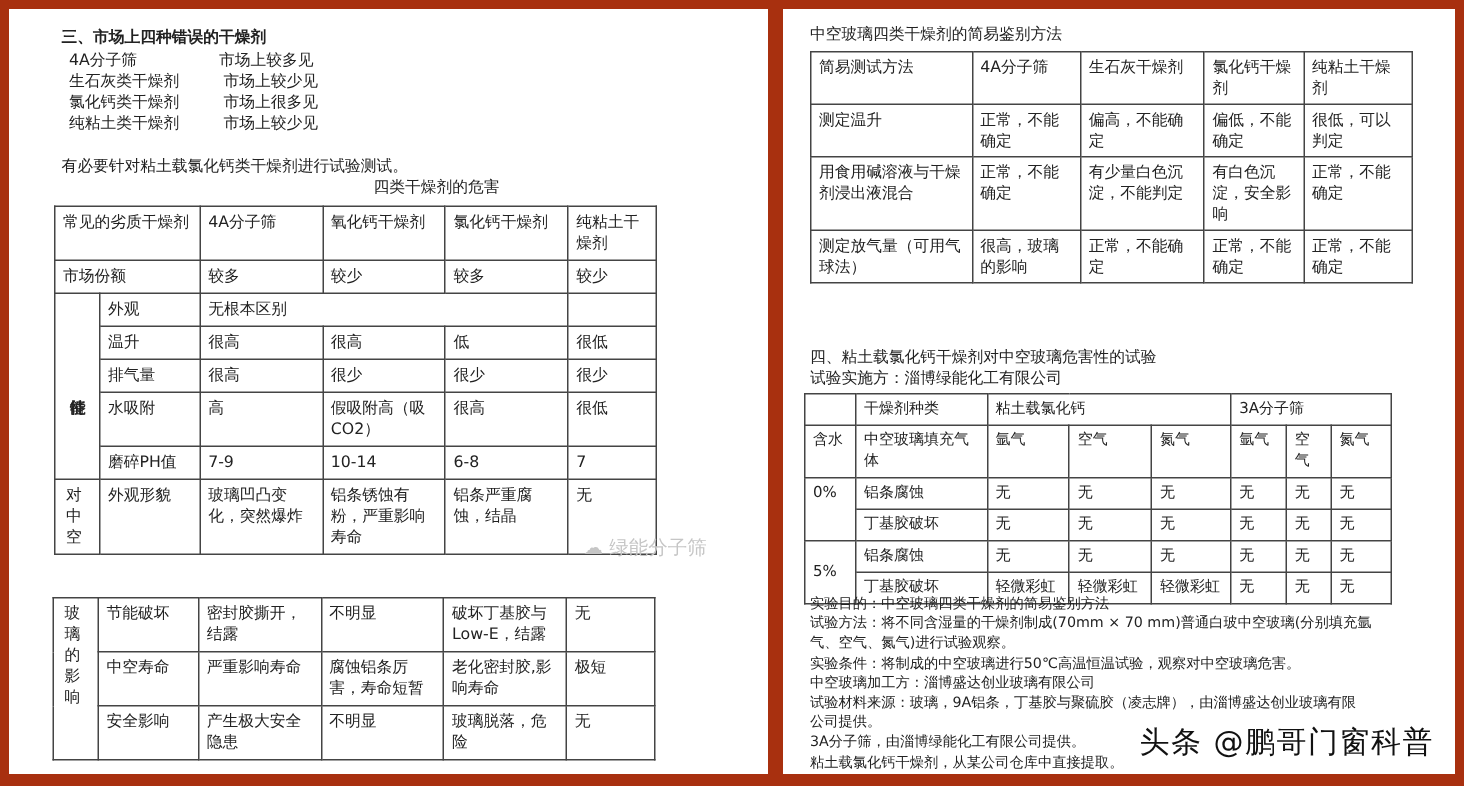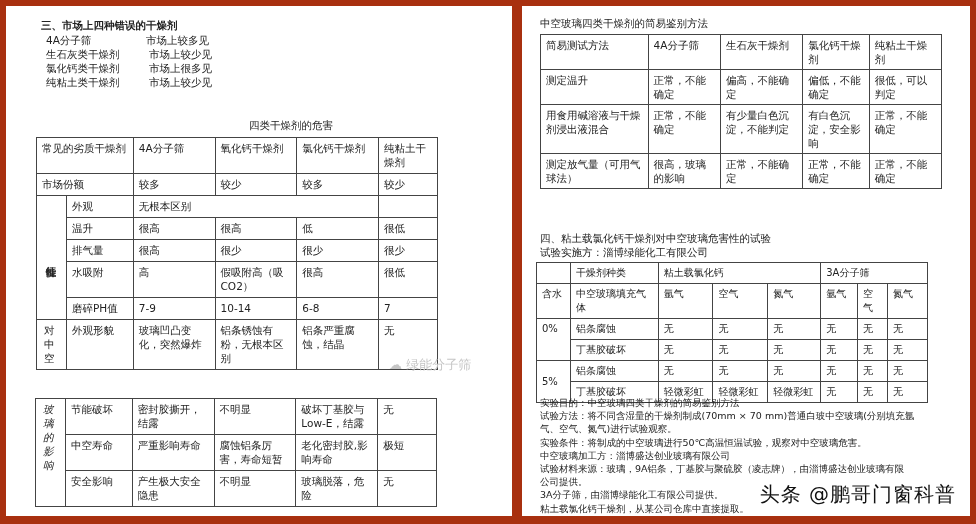--- a/index.html
+++ b/index.html
@@ -37,20 +37,21 @@
   </div>
   <div class="t" style="left:40px;top:41px;">
     <span style="display:inline-block;width:103px">生石灰类干燥剂</span><span>市场上较少见</span>
   </div>
   <div class="t" style="left:40px;top:55px;">
     <span style="display:inline-block;width:103px">氯化钙类干燥剂</span><span>市场上很多见</span>
   </div>
   <div class="t" style="left:40px;top:69px;">
     <span style="display:inline-block;width:103px">纯粘土类干燥剂</span><span>市场上较少见</span>
   </div>
+  <div class="t" style="left:35px;top:98px;">有必要针对粘土载氯化钙类干燥剂进行试验测试。</div>
   <div class="t" style="left:243px;top:112px;">四类干燥剂的危害</div>
 
   <table style="left:30px;top:131px;width:402px;">
     <colgroup>
         <col style="width:30px">
         <col style="width:67px">
         <col style="width:82px">
         <col style="width:82px">
         <col style="width:82px">
         <col style="width:59px">
@@ -101,21 +102,21 @@
       <td>磨碎PH值</td>
       <td>7-9</td>
       <td>10-14</td>
       <td>6-8</td>
       <td>7</td>
     </tr>
     <tr style="height:50px">
       <td style="width:14px;white-space:normal;word-break:break-all;padding:3px 7px;">对中空</td>
       <td>外观形貌</td>
       <td>玻璃凹凸变化，突然爆炸</td>
-      <td>铝条锈蚀有粉，无根本区别</td>
+      <td>铝条锈蚀有粉，严重影响寿命</td>
       <td>铝条严重腐蚀，结晶</td>
       <td>无</td>
     </tr>
   </tbody>
     </table>
 
   <div class="watermark" style="left:383px;top:350px;">
     <span>☁ </span><span>绿能分子筛</span>
   </div>
 
@@ -123,21 +124,21 @@
     <colgroup>
         <col style="width:30px">
         <col style="width:67px">
         <col style="width:82px">
         <col style="width:82px">
         <col style="width:82px">
         <col style="width:59px">
       </colgroup>
     <tbody>
         <tr style="height:36px">
-      <td rowspan="3" style="width:14px;white-space:normal;word-break:break-all;padding:3px 7px;font-style:italic;">玻璃的影响</td>
+      <td rowspan="3" style="width:14px;white-space:normal;word-break:break-all;padding:3px 7px;">玻璃的影响</td>
       <td>节能破坏</td>
       <td>密封胶撕开，结露</td>
       <td>不明显</td>
       <td>破坏丁基胶与Low-E，结露</td>
       <td>无</td>
     </tr>
     <tr style="height:36px">
       <td>中空寿命</td>
       <td>严重影响寿命</td>
       <td>腐蚀铝条厉害，寿命短暂</td>

